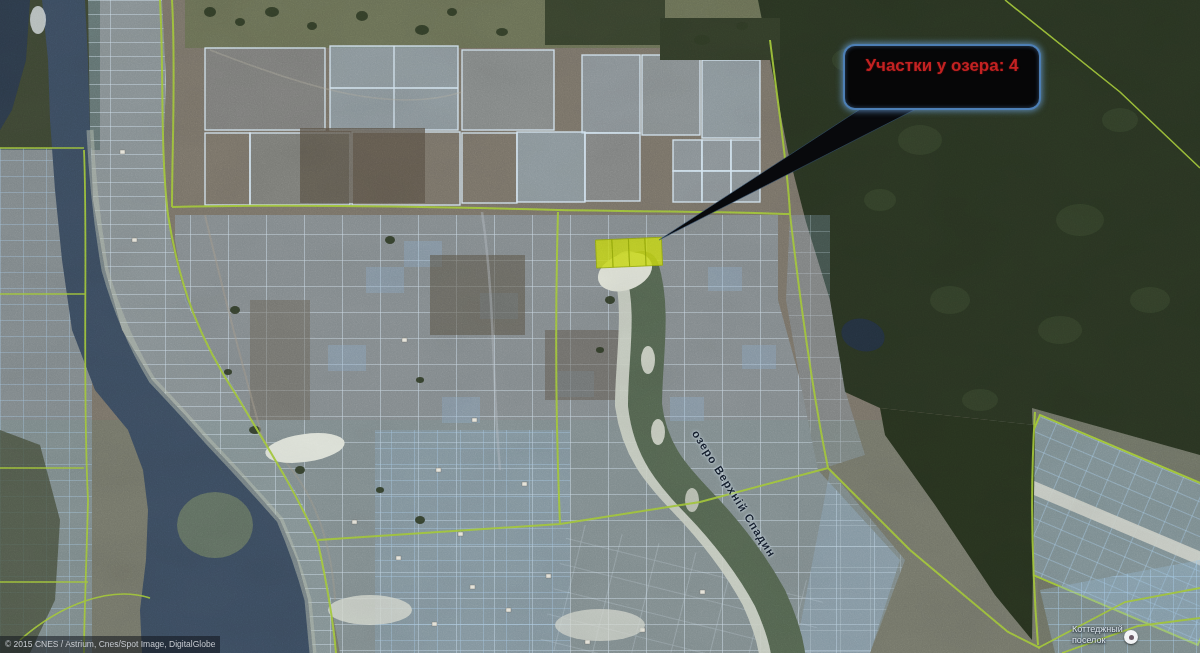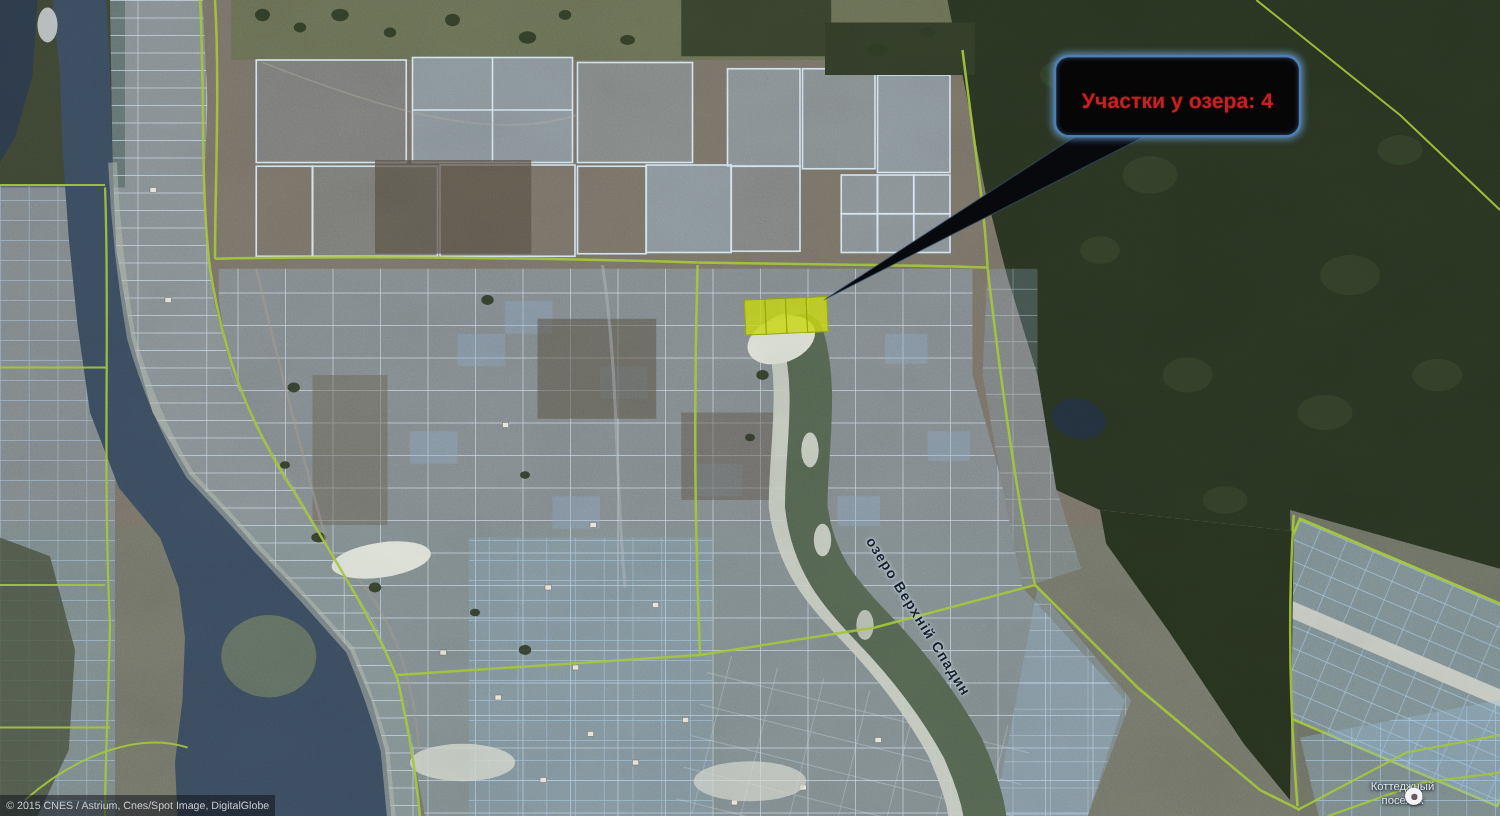--- a/index.html
+++ b/index.html
@@ -7,40 +7,40 @@
     position:relative;width:1200px;height:653px;overflow:hidden;
     font-family:"Liberation Sans",sans-serif;background:#7b756a;
   }
   .stage svg{position:absolute;left:0;top:0;display:block;}
   
   .callout{
     position:absolute;left:843px;top:44px;width:198px;height:66px;
     background:#060607;border:2px solid #4d7fb5;border-radius:12px;
     box-shadow:0 0 6px 1px rgba(110,165,225,.75), inset 0 0 4px rgba(90,140,200,.5);
     color:#c32222;font-size:17px;line-height:24px;font-weight:bold;
-    text-align:center;padding-top:23px;box-sizing:border-box;
+    text-align:center;padding-top:8px;box-sizing:border-box;
     text-shadow:0 0 2px rgba(160,20,20,.6);
   }
   .callout span{display:block;}
   
   .lake-label{
     position:absolute;left:700px;top:428px;transform:rotate(58deg);
     transform-origin:0 0;color:#16202e;font-size:11.5px;font-weight:bold;
     letter-spacing:1px;white-space:nowrap;
     text-shadow:0 0 2px rgba(215,228,238,.95),0 0 4px rgba(205,220,232,.8);
   }
   
   .attribution{
     position:absolute;left:0;top:636px;height:32px;max-width:260px;
     background:rgba(16,20,27,.55);color:#c6cad0;font-size:8.5px;
     line-height:17px;padding:0 5px;white-space:nowrap;overflow:hidden;
   }
   
   .settlement-label{
-    position:absolute;left:1072px;top:624px;width:100px;text-align:center;
+    position:absolute;left:1072px;top:624px;width:100px;
     color:#dfe7ee;font-size:9px;line-height:11px;
     text-shadow:0 1px 2px #1a2430,0 0 3px #1a2430;
   }
   .settlement-label span{display:block;}
   .poi-marker{
     position:absolute;left:1124px;top:630px;width:14px;height:14px;border-radius:50%;
     background:#f2f4f6;box-shadow:0 1px 2px rgba(0,0,0,.6);cursor:pointer;
   }
   .poi-marker::after{
     content:"";position:absolute;left:4.5px;top:4.5px;width:5px;height:5px;

